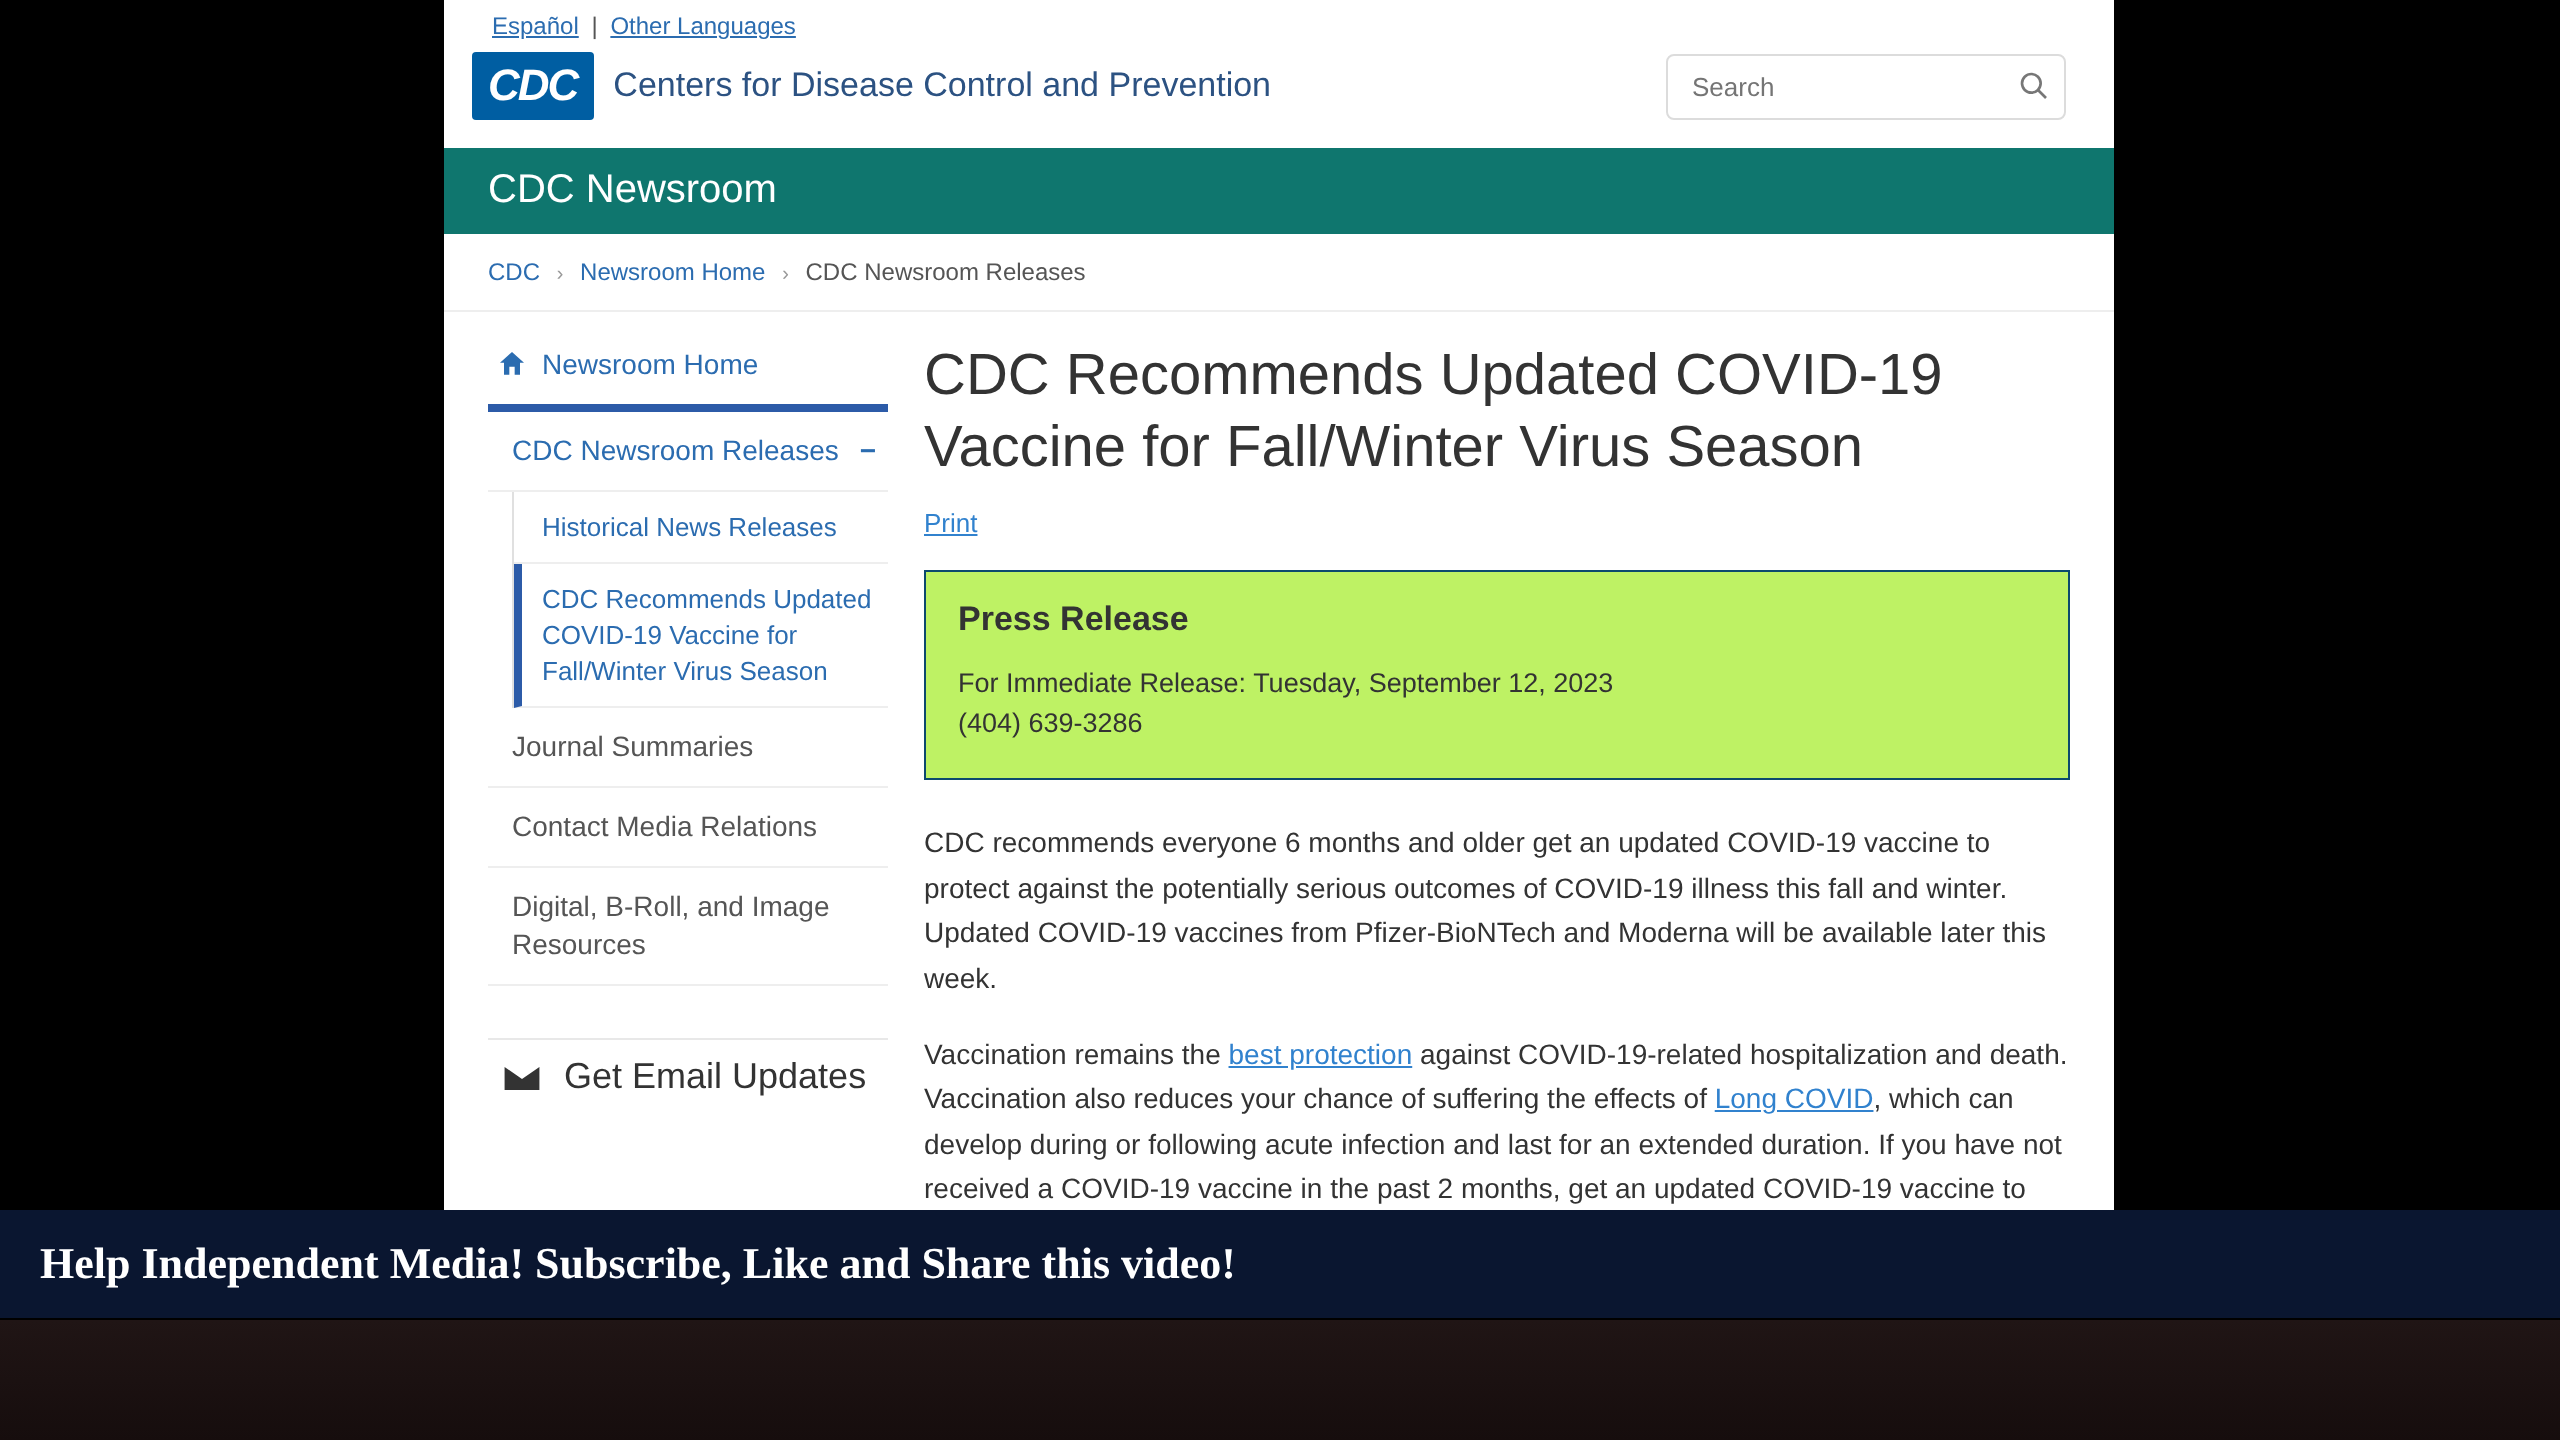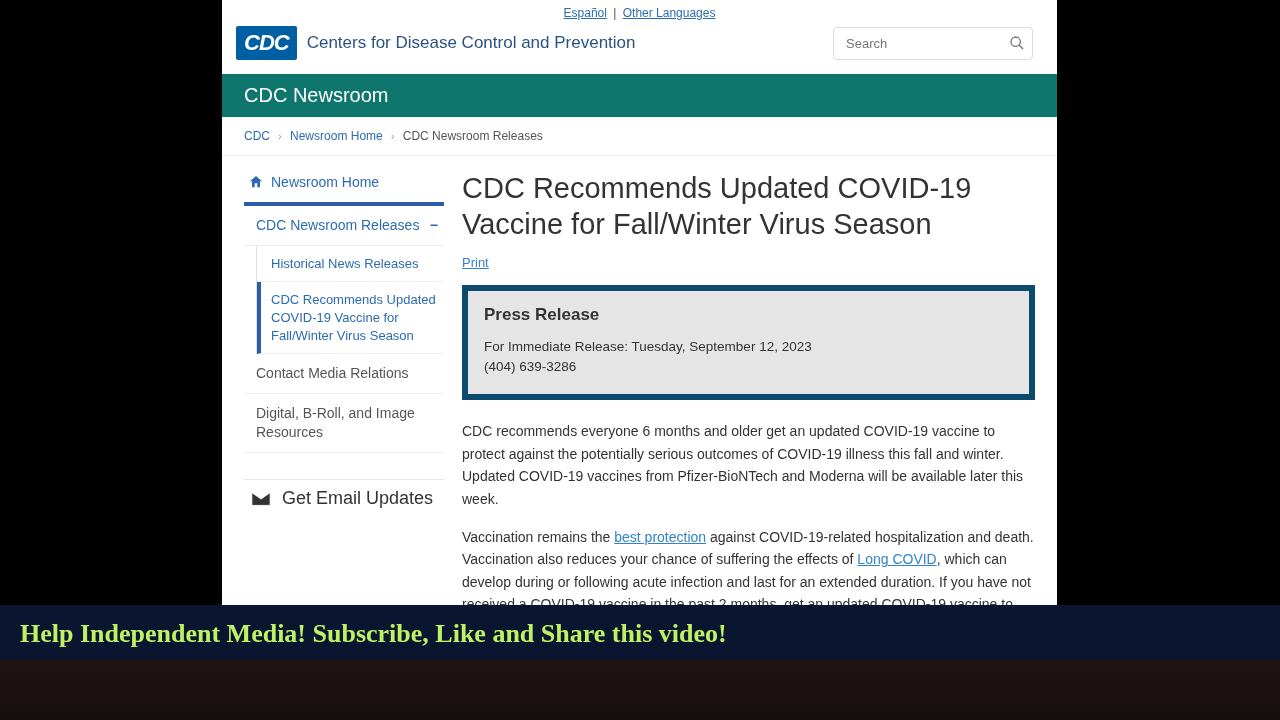--- a/index.html
+++ b/index.html
@@ -14,21 +14,21 @@
     .page-wrap {
       position: absolute;
       left: 222px;
       top: 0;
       width: 835px;
       height: 605px;
       background: #fff;
       overflow: hidden;
     }
     .top-links {
-      text-align: center;
+      text-align: left;
       padding: 6px 24px 2px;
       font-size: 12px;
     }
     .top-links a { color: #2b6cb0; text-decoration: underline; }
     .top-links .sep { color: #555; margin: 0 3px; }
     .header {
       display: flex;
       align-items: center;
       justify-content: space-between;
       padding: 4px 24px 14px 14px;
@@ -135,45 +135,45 @@
     h1.article-title {
       font-size: 29px;
       color: #333;
       font-weight: 400;
       line-height: 1.25;
       margin: 6px 0 10px;
     }
     .print-link { color: #3182ce; font-size: 13px; text-decoration: underline; }
     .press-box {
       margin-top: 14px;
-      background: #e5e5e5;
-      border: 6px solid #0c4a6e;
+      background: #bef264;
+      border: 1px solid #0c4a6e;
       padding: 14px 16px 16px;
     }
     .press-box h2 { font-size: 17px; color: #333; margin-bottom: 12px; }
     .press-meta { font-size: 13.5px; color: #333; line-height: 1.55; }
     .press-meta a { color: #3182ce; text-decoration: underline; }
     .body-text {
       font-size: 14px;
       color: #333;
       line-height: 1.6;
       margin-top: 20px;
     }
     .body-text p { margin-bottom: 16px; }
     .body-text a { color: #3182ce; text-decoration: underline; }
     
     .caption-bar {
       position: absolute;
       left: 0; right: 0;
       top: 605px;
       background: #0a1630;
-      color: #bef264;
+      color: #ffffff;
       font-family: Georgia, "Times New Roman", serif;
       font-weight: 600;
-      font-size: 26px;
+      font-size: 22px;
       padding: 14px 20px;
     }
     .below-strip {
       position: absolute;
       left: 0; right: 0;
       top: 660px;
       height: 60px;
       background: linear-gradient(#201515, #160d0d);
     }
     a { cursor: pointer; }
@@ -230,20 +230,23 @@
       <div class="side-top">
         <div class="side-item">
           <span>CDC Newsroom Releases</span>
           <span class="side-minus">−</span>
         </div>
         <div class="sub-list">
           <div class="sub-item">Historical News Releases</div>
           <div class="sub-item active">CDC Recommends Updated COVID-19 Vaccine for Fall/Winter Virus Season</div>
         </div>
         <div class="side-item muted">
+          <span>Journal Summaries</span>
+        </div>
+        <div class="side-item muted">
           <span>Contact Media Relations</span>
         </div>
         <div class="side-item muted">
           <span>Digital, B-Roll, and Image Resources</span>
         </div>
       </div>
 
       <div class="email-box">
         <svg viewBox="0 0 24 24">
             <path d="M2 5h20v14H2z M2 5l10 7 10-7" fill="#333" stroke="#fff" stroke-width="1"></path>

